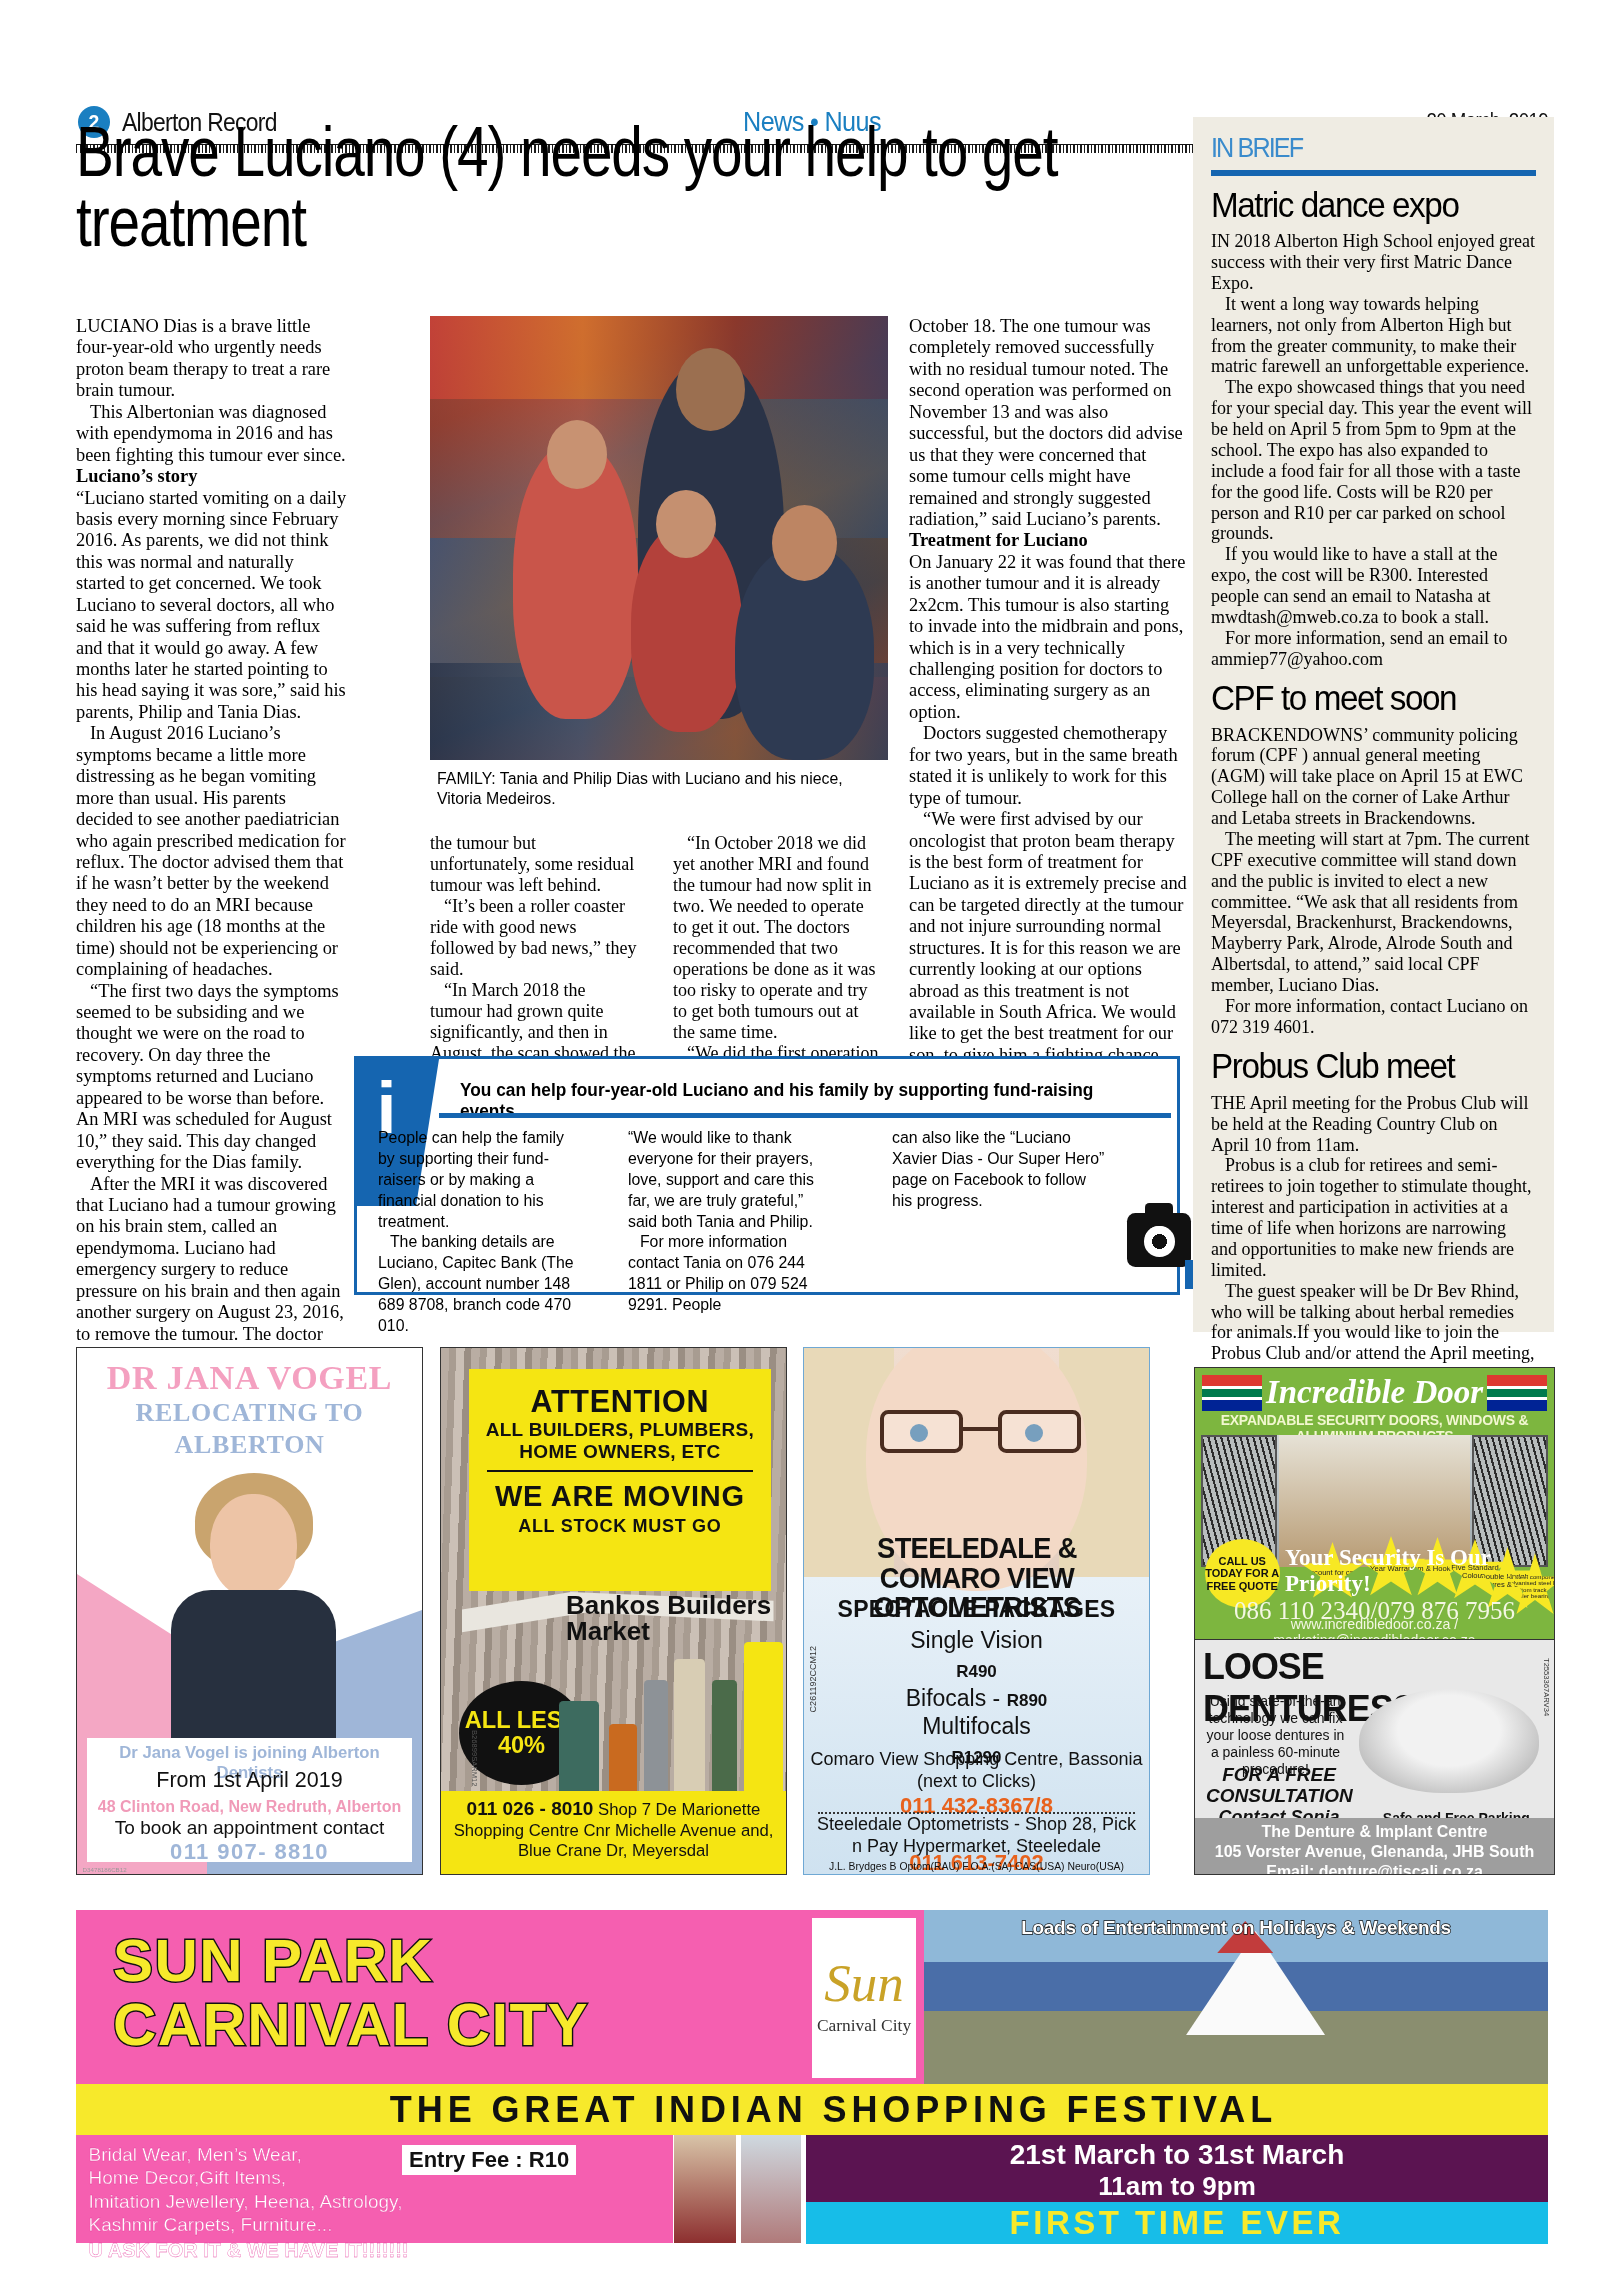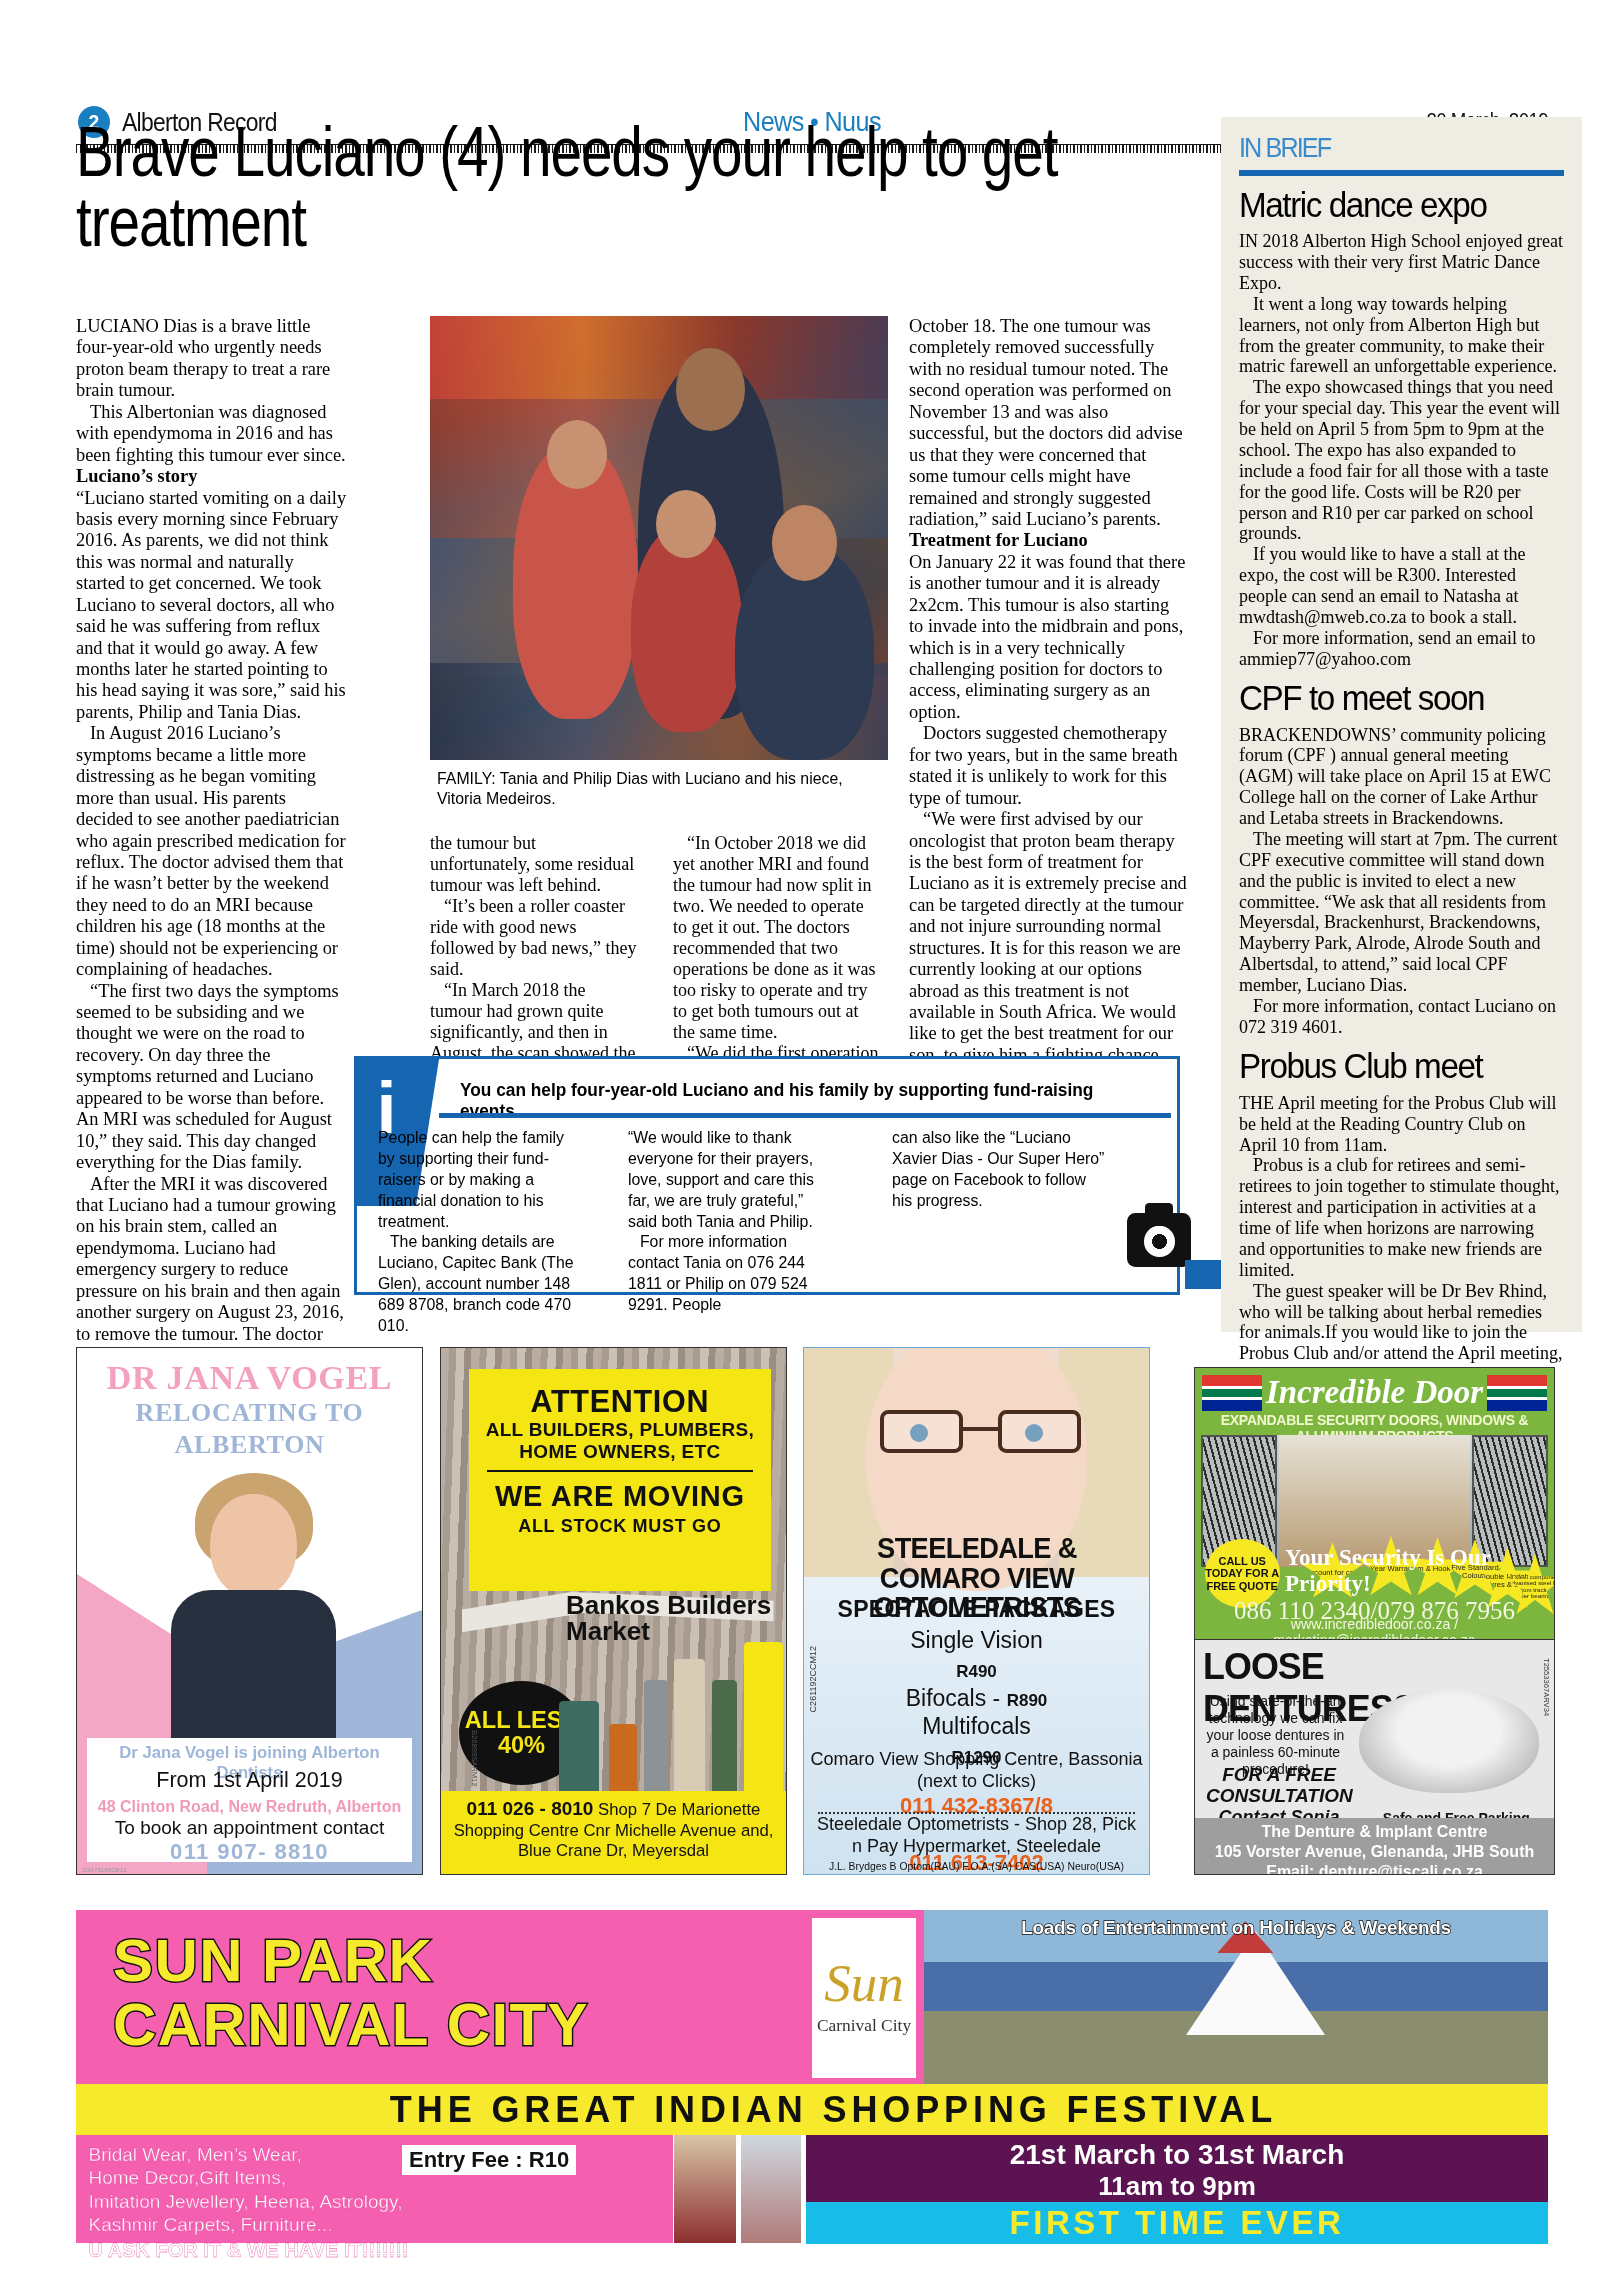--- a/index.html
+++ b/index.html
@@ -131,21 +131,21 @@
   }
   .web-bar {
     position:absolute; left:823px; top:201px; width:333px; height:29px; background:#1565b0;
     color:#fff; font-family:"Liberation Sans", sans-serif; font-weight:bold; font-size:18px;
     display:flex; align-items:center; justify-content:center; transform:scaleX(.97);
   }
 
   
   .sidebar {
     position:absolute; left:1193px; top:117px; width:361px; height:1215px;
-    background:#efece3; padding:15.3px 18px;margin-left:28px;
+    background:#efece3; padding:15.3px 18px;
   }
   .inbrief {
     font-family:"Liberation Sans", sans-serif; font-size:28px; color:#3a8bcc;
     letter-spacing:-2.1px; transform:scaleX(.9); transform-origin:left;
   }
   .inbrief-rule { margin:5.6px 0 9.7px; height:6.2px; background:#1565b0; }
   .sb-head {
     font-family:"Liberation Sans", sans-serif; font-size:35px; color:#000;
     letter-spacing:-1.5px; line-height:1.06; margin:9.7px 0 8.3px;
     transform:scaleX(.95); transform-origin:left;

